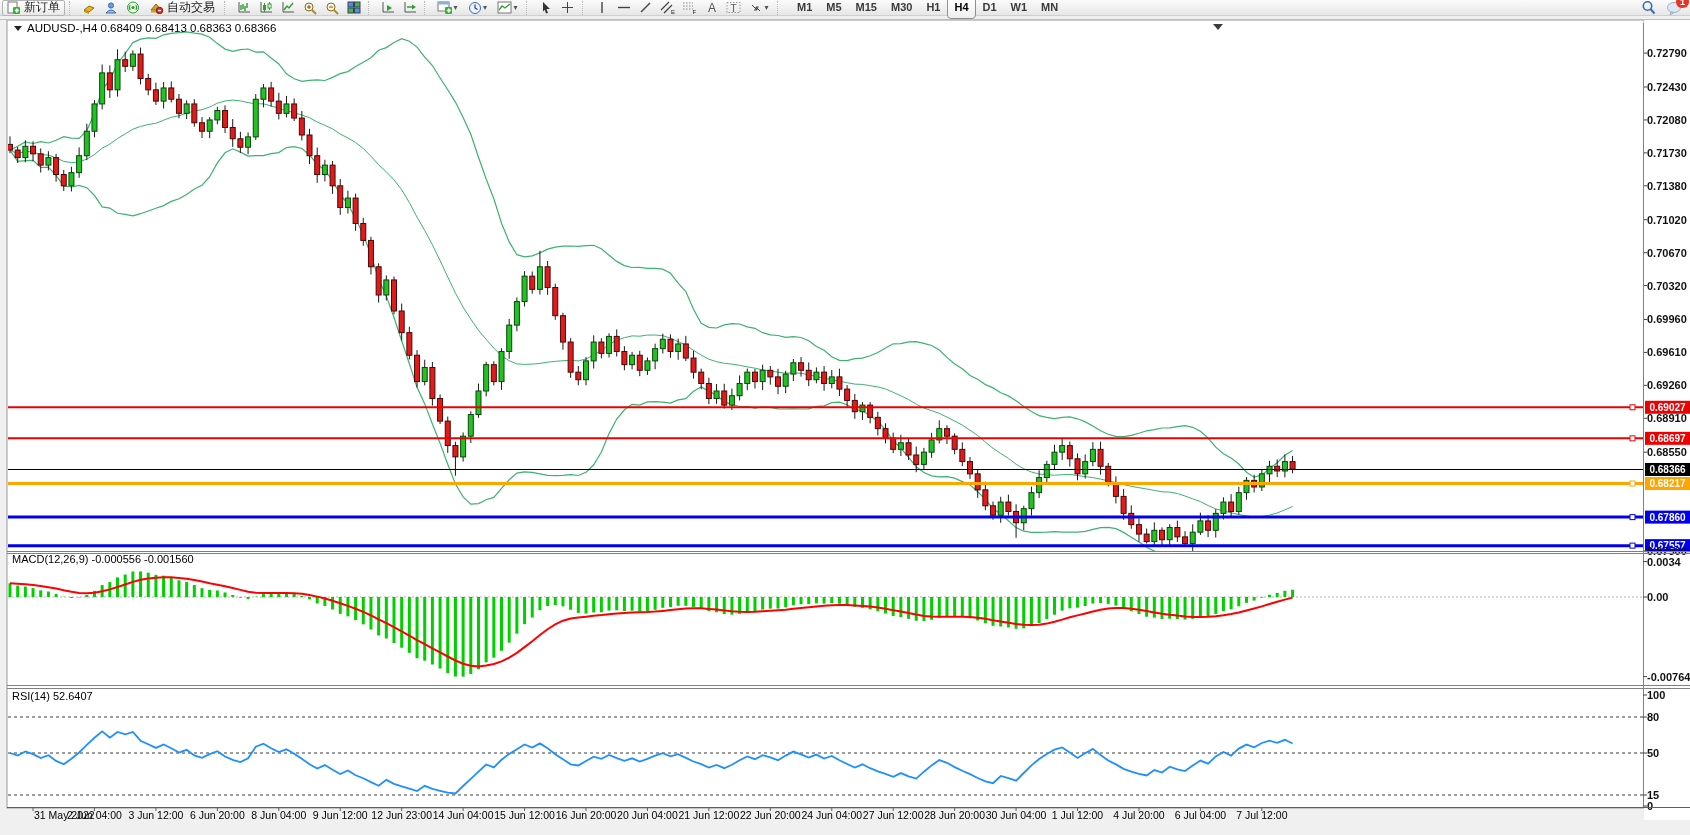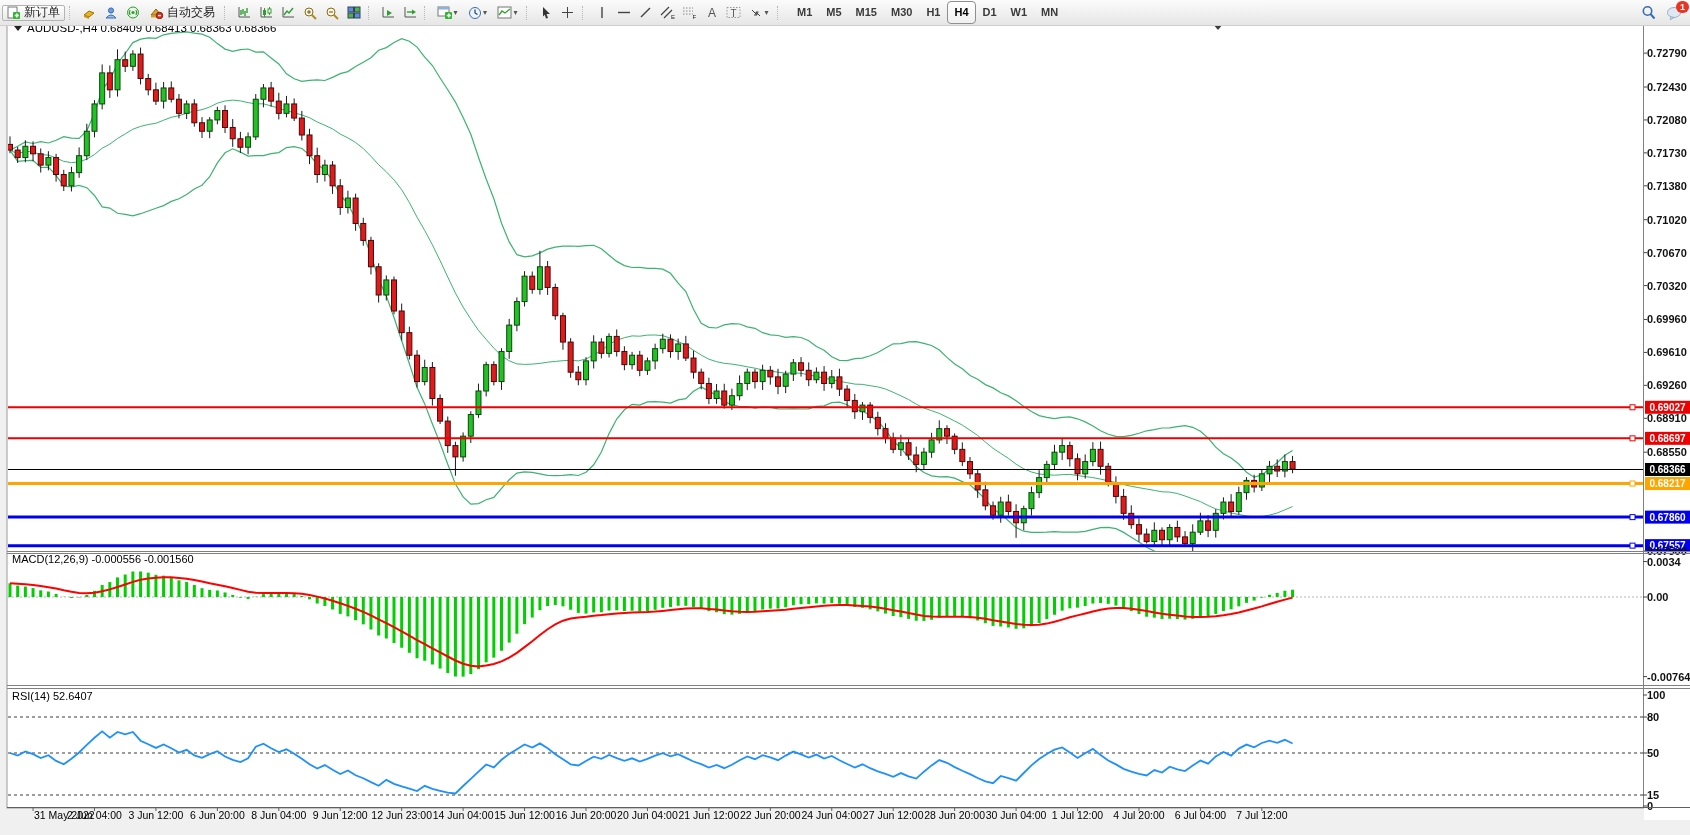--- a/index.html
+++ b/index.html
@@ -1,19 +1,19 @@
 <!DOCTYPE html>
 <html><head>
 <meta charset="utf-8">
 <style>
   html,body{margin:0;padding:0;background:#f0f0f0;width:1690px;height:835px;overflow:hidden;
             font-family:"Liberation Sans",sans-serif;}
   .app{position:relative;width:1690px;height:835px;background:#f0f0f0;}
   
-  .toolbar{position:absolute;top:0;left:0;width:1690px;height:26px;z-index:5;
+  .toolbar{position:absolute;top:0;left:0;width:1690px;height:16px;z-index:5;
            display:flex;align-items:center;gap:1px;padding-left:2px;box-sizing:border-box;
            background:linear-gradient(#fbfbfb,#e6e6e6);border-bottom:1px solid #cfcfcf;}
   .tb-sep{width:4px;height:14px;border-left:1px dotted #b9b9b9;margin:0 3px;}
   .tb-btn{display:flex;align-items:center;gap:3px;height:16px;padding:0 4px;font-size:12px;color:#222;
           background:linear-gradient(#ffffff,#e9e9e9);border:1px solid #b3b3b3;border-radius:2px;cursor:default;}
   .tb-ico{display:flex;align-items:center;justify-content:center;width:19px;height:16px;border:1px solid transparent;border-radius:2px;}
   .caret{font-size:8px;color:#555;margin-left:1px;}
   .tf-group{display:flex;align-items:center;margin-left:4px;}
   .tf{font-size:11px;font-weight:bold;color:#3a3a3a;padding:4px 6px;height:13px;line-height:13px;border:1px solid transparent;}
   .tf.active{background:linear-gradient(#ffffff,#f0f0f0);border:1px solid #8f8f8f;border-radius:4px;color:#000;}

